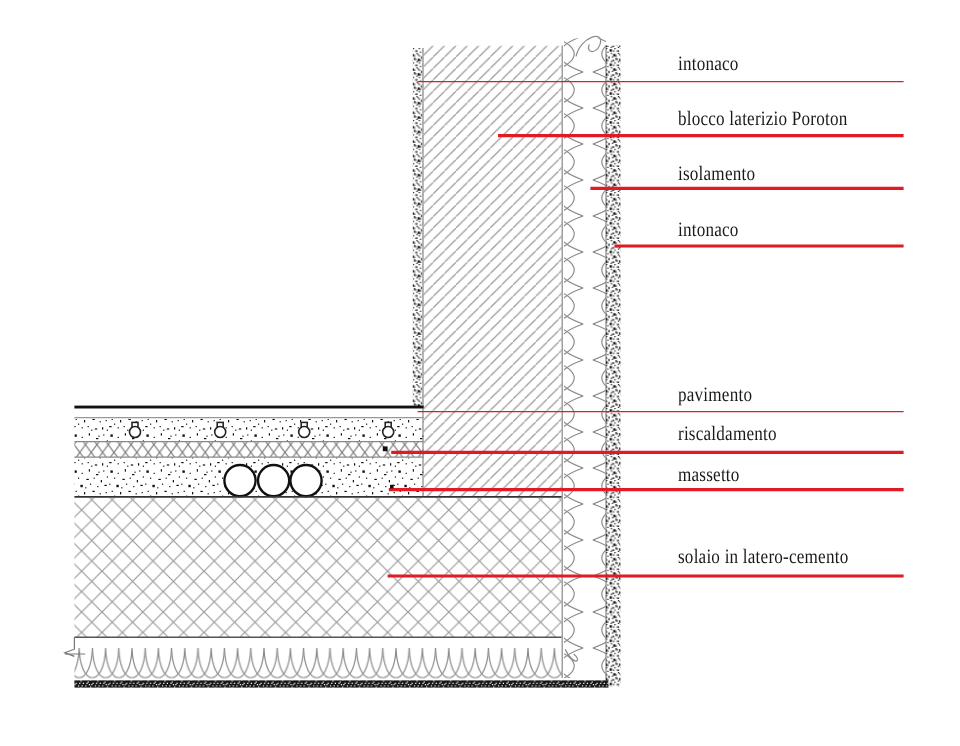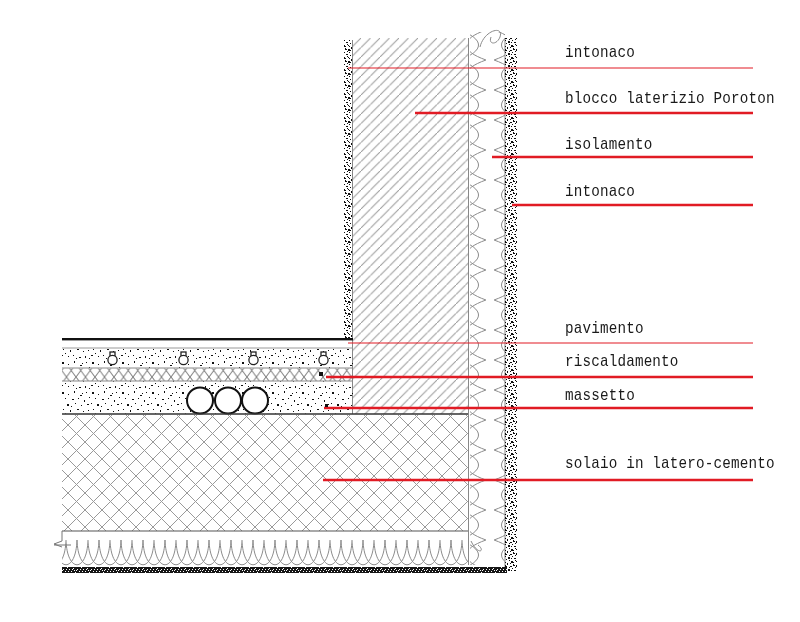--- a/index.html
+++ b/index.html
@@ -1,18 +1,18 @@
 <!DOCTYPE html>
 <html><head>
 <meta charset="utf-8">
 <style>
   html,body{margin:0;padding:0;background:#fff;}
   #stage{
     position:relative;width:800px;height:622px;background:#ffffff;overflow:hidden;
-    font-family:Liberation Mono, monospace;
+    font-family:Liberation Serif, serif;
   }
   #drawing{position:absolute;left:0;top:0;}
   .lbl{
     position:absolute;left:565px;color:#1a1a1a;font-size:17px;line-height:17px;
     white-space:nowrap;transform:scaleX(0.84);transform-origin:left top;
     letter-spacing:0.2px;
   }
 </style>
 </head>
 <body>

